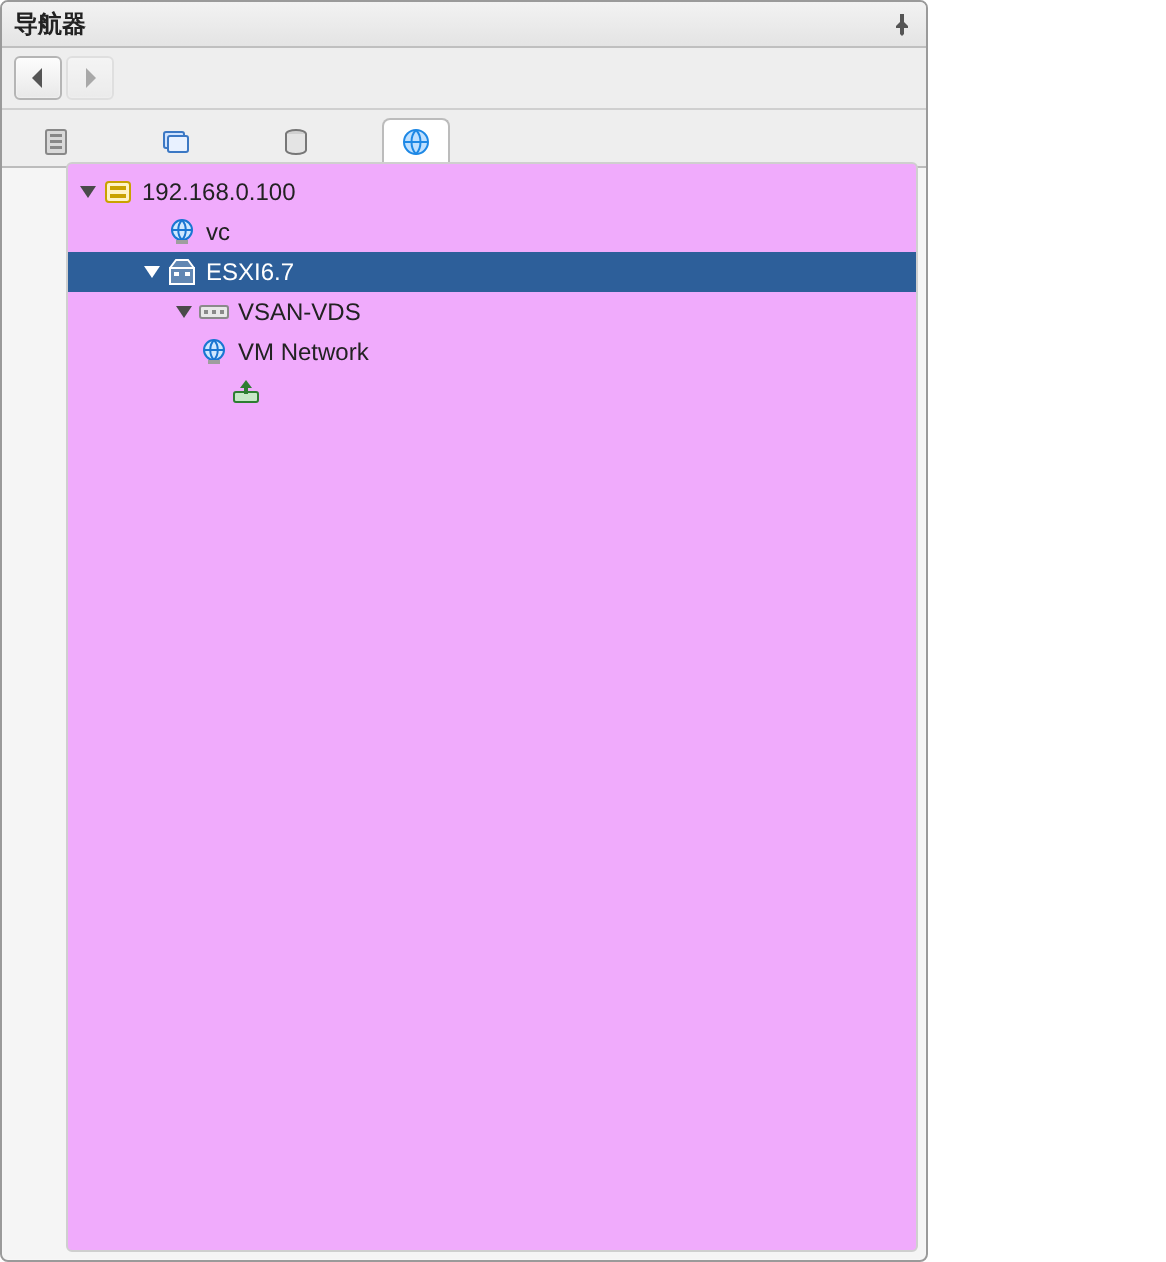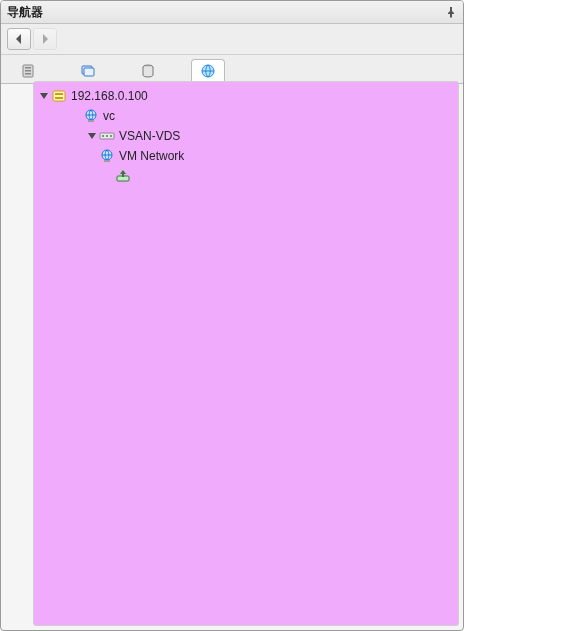--- a/index.html
+++ b/index.html
@@ -105,20 +105,35 @@
           <span class="toggle empty"></span>
           <span class="icon">
             <svg width="16" height="16" viewBox="0 0 16 16">
               <circle cx="8" cy="7" r="5" fill="#cfe8ff" stroke="#1976d2"></circle>
               <path d="M3 7h10M8 2c2.5 2.5 2.5 7.5 0 10M8 2c-2.5 2.5-2.5 7.5 0 10" fill="none" stroke="#1976d2"></path>
               <rect x="5" y="12" width="6" height="2" fill="#9e9e9e"></rect>
             </svg>
           </span>
           <span class="label">vc</span>
         </div>
+        <div class="row selected">
+          <span class="indent" style="width: 36px;"></span>
+          <span class="toggle">
+            <span class="tri open"></span>
+          </span>
+          <span class="icon">
+            <svg width="16" height="16" viewBox="0 0 16 16">
+              <rect x="2" y="6" width="12" height="8" fill="rgba(255,255,255,.25)" stroke="#fff"></rect>
+              <path d="M2 6l3-4h6l3 4" fill="rgba(255,255,255,.25)" stroke="#fff"></path>
+              <rect x="4" y="8" width="2.5" height="2" fill="#fff"></rect>
+              <rect x="9.5" y="8" width="2.5" height="2" fill="#fff"></rect>
+            </svg>
+          </span>
+          <span class="label">ESXI6.7</span>
+        </div>
         <div class="row">
           <span class="indent" style="width: 52px;"></span>
           <span class="toggle">
             <span class="tri open"></span>
           </span>
           <span class="icon">
             <svg width="16" height="16" viewBox="0 0 16 16">
               <rect x="1" y="5" width="14" height="6" rx="1" fill="#e8e8e8" stroke="#8a8a8a"></rect>
               <rect x="3" y="7" width="2" height="2" fill="#8a8a8a"></rect>
               <rect x="7" y="7" width="2" height="2" fill="#8a8a8a"></rect>

